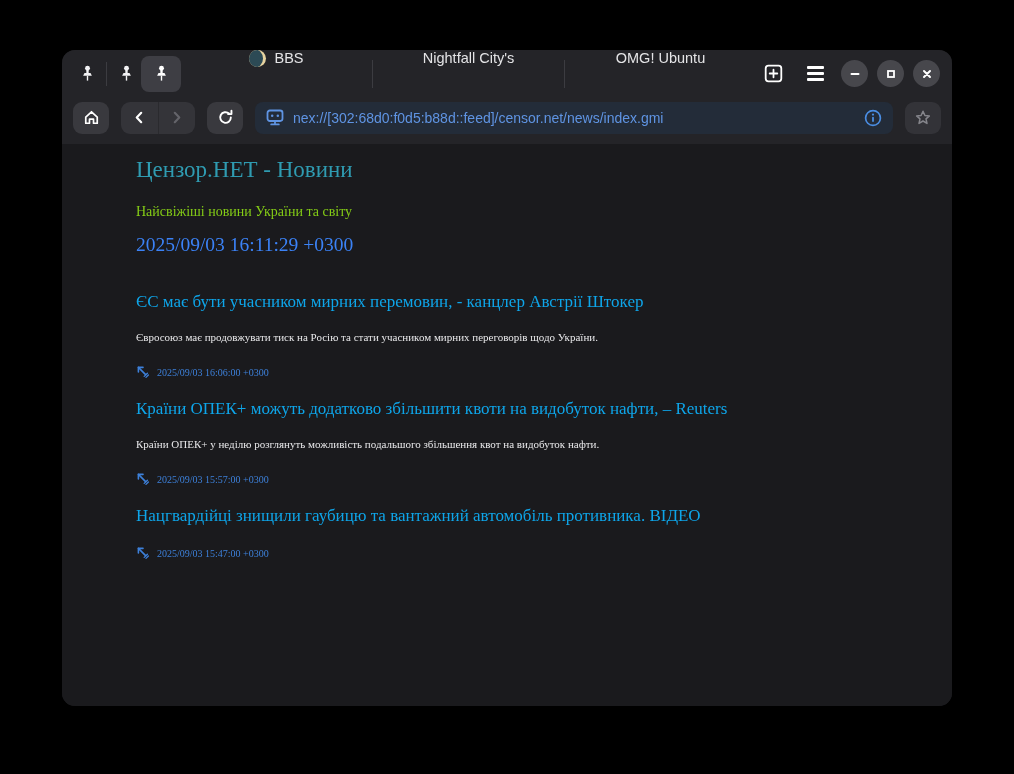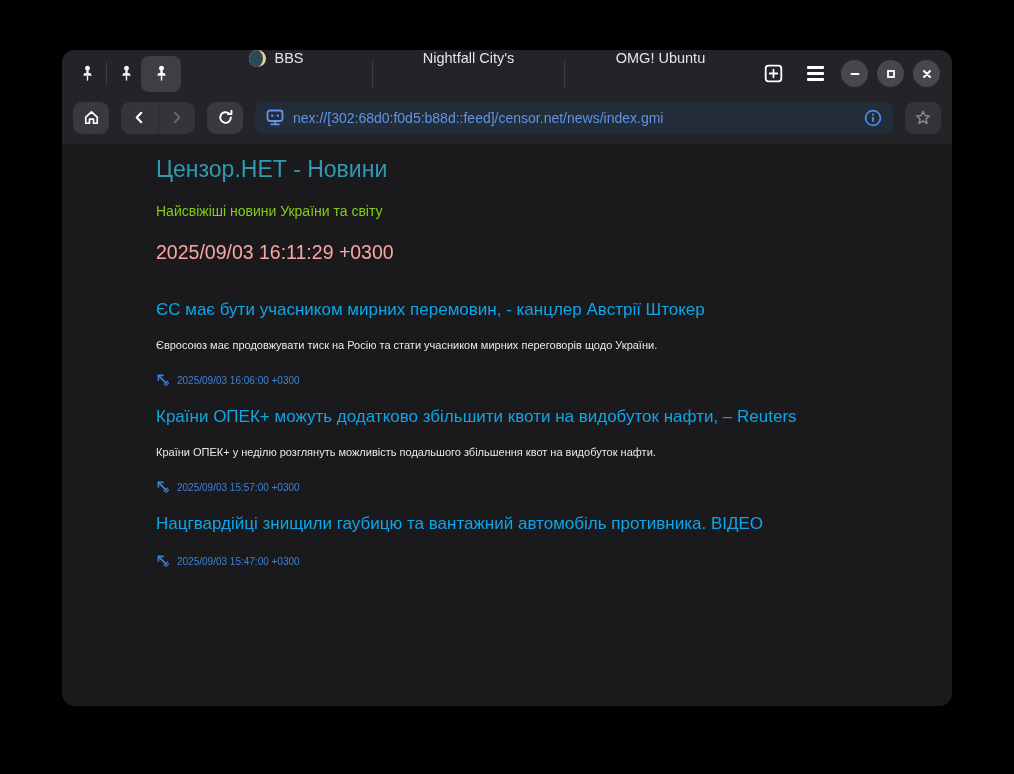--- a/index.html
+++ b/index.html
@@ -71,30 +71,30 @@
     display:flex;align-items:center;gap:9px;padding:0 11px;min-width:0;
     cursor:text;
   }
   .urltext{
     color:#5f94e3;font-size:14px;white-space:nowrap;overflow:hidden;
     flex:1;min-width:0;
   }
   
   .content{
     flex:1;background:#1a1a1d;overflow:hidden;
-    padding:12px 56px 0 94px;color:#e8e8ea;
+    padding:12px 56px 0 74px;color:#e8e8ea;font-family:Liberation Serif, serif;
   }
   .page-title{
     font-size:23px;font-weight:500;color:#2f9bb1;margin:0;line-height:1.2;
   }
   .page-subtitle{
     font-size:14px;color:#84cc16;margin-top:19px;line-height:1.25;
   }
   .page-datetime{
-    font-size:19.5px;font-weight:500;color:#fca5a5;margin-top:21px;line-height:1.2;
+    font-size:19.5px;font-weight:500;color:#3b82f6;margin-top:13px;line-height:1.2;
   }
   .article-title{
     font-size:17px;font-weight:500;color:#0ea5e9;margin-top:21px;line-height:1.22;
   }
   .article-title.first{margin-top:36px;}
   .article-summary{
     font-size:11px;color:#e8e8ea;margin-top:18px;line-height:1.26;
     max-width:680px;
   }
   .article-link{

